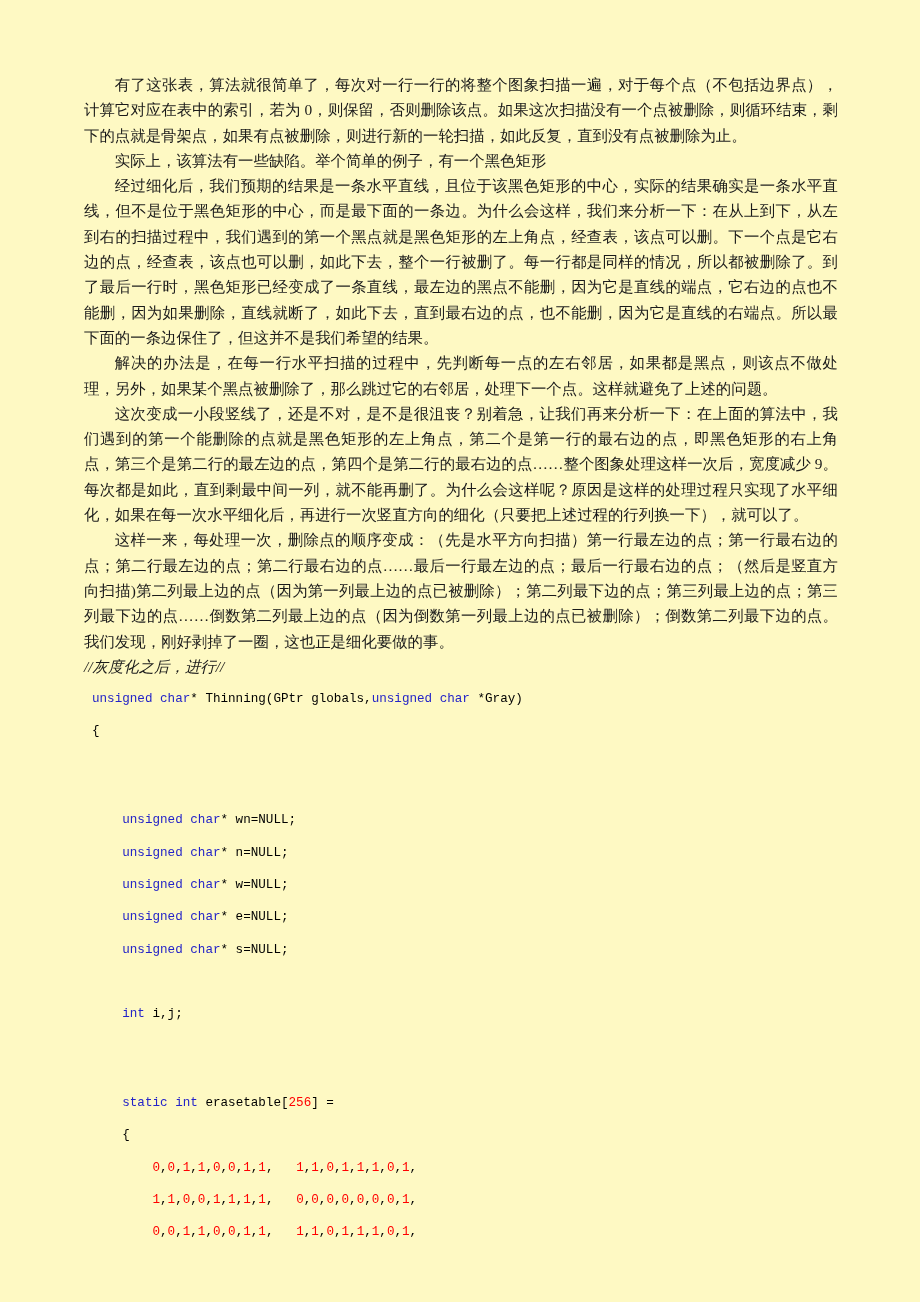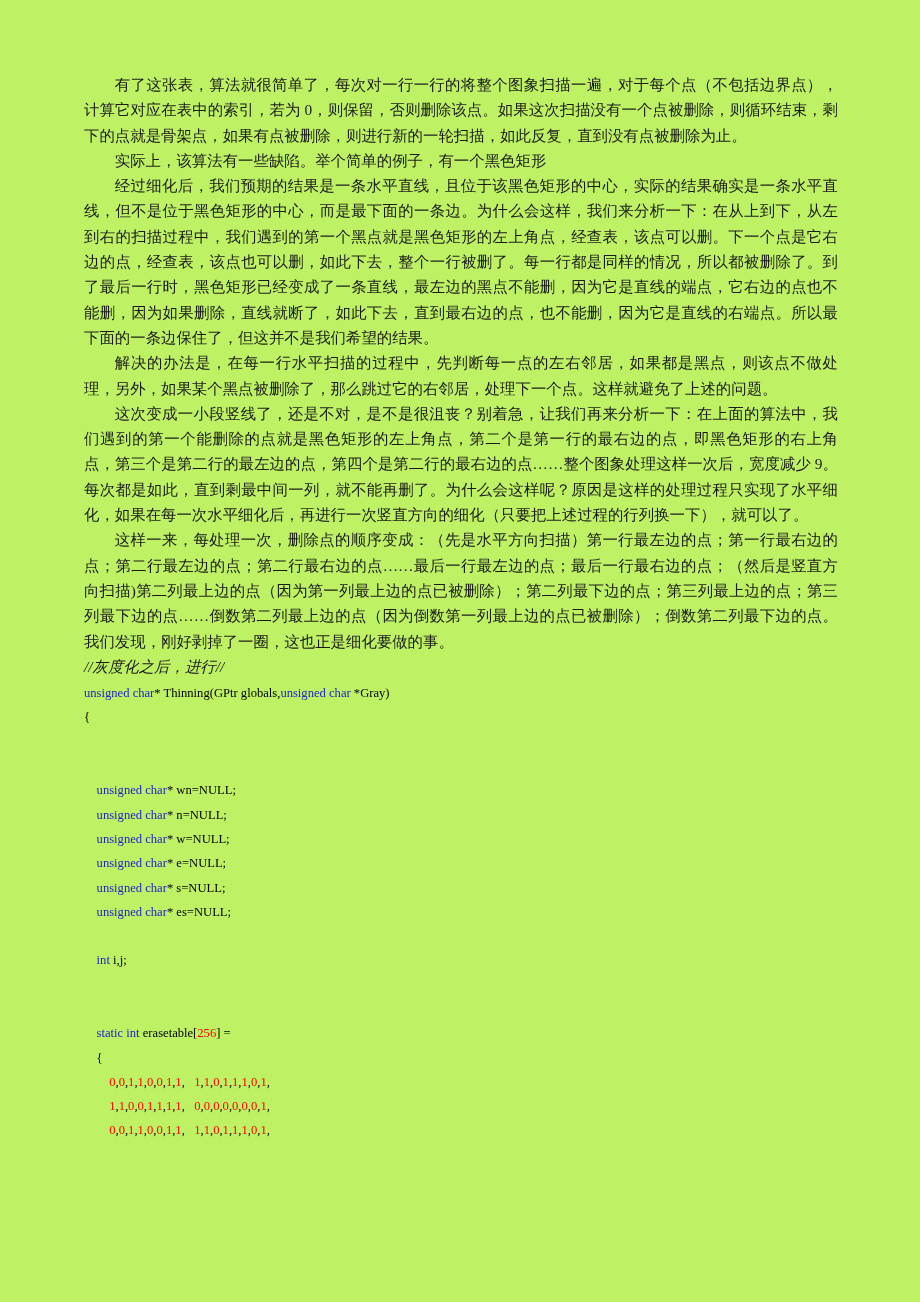--- a/index.html
+++ b/index.html
@@ -11,21 +11,21 @@
     width: 920px;
     height: 1302px;
     font-family: "Liberation Serif", "DejaVu Serif", serif;
     color: #000000;
     overflow: hidden;
   }
   .page {
     position: relative;
     width: 920px;
     height: 1302px;
-    background: #bef264;
+    background: #fef9c3;
     box-sizing: border-box;
     padding: 72px 82px 0 84px;
   }
   .prose {
     font-size: 15.4px;
     line-height: 25.3px;
     text-align: justify;
     text-justify: inter-ideograph;
     letter-spacing: 0.02px;
     color: #1a1a1a;
@@ -36,26 +36,26 @@
   }
   .comment-line {
     font-size: 15.4px;
     line-height: 25.3px;
     color: #1a1a1a;
     text-indent: 0;
     margin: 0;
     font-style: italic;
   }
   .code {
-    font-family: Liberation Serif, serif;
+    font-family: Liberation Mono, monospace;
     font-size: 12.6px;
     line-height: 24.3px;
     color: #000000;
     white-space: pre;
-    margin: 0;
+    margin: 8px;
   }
   .code .kw { color: #2323c8; }
   .code .num { color: #ff0000; }
   .code .pun { color: #000000; }
   .code-block { margin-top: 2px; }
   .blank { height: 24.3px; }
 </style>
 </head>
 <body>
 
@@ -75,21 +75,20 @@
   <div class="code-block">
       <div class="code"><span class="kw">unsigned</span><span class="pun"> </span><span class="kw">char</span><span class="pun">* Thinning(GPtr globals,</span><span class="kw">unsigned</span><span class="pun"> </span><span class="kw">char</span><span class="pun"> *Gray)</span></div>
       <div class="code"><span class="pun">{</span></div>
       <div class="blank"></div>
       <div class="blank"></div>
       <div class="code">    <span class="kw">unsigned</span><span class="pun"> </span><span class="kw">char</span><span class="pun">* wn=NULL;</span></div>
       <div class="code">    <span class="kw">unsigned</span><span class="pun"> </span><span class="kw">char</span><span class="pun">* n=NULL;</span></div>
       <div class="code">    <span class="kw">unsigned</span><span class="pun"> </span><span class="kw">char</span><span class="pun">* w=NULL;</span></div>
       <div class="code">    <span class="kw">unsigned</span><span class="pun"> </span><span class="kw">char</span><span class="pun">* e=NULL;</span></div>
       <div class="code">    <span class="kw">unsigned</span><span class="pun"> </span><span class="kw">char</span><span class="pun">* s=NULL;</span></div>
-      <div class="code">    <span class="kw">unsigned</span><span class="pun"> </span><span class="kw">char</span><span class="pun">* es=NULL;</span></div>
       <div class="blank"></div>
       <div class="code">    <span class="kw">int</span><span class="pun"> i,j;</span></div>
       <div class="blank"></div>
       <div class="blank"></div>
       <div class="code">    <span class="kw">static</span><span class="pun"> </span><span class="kw">int</span><span class="pun"> erasetable[</span><span class="num">256</span><span class="pun">] =</span></div>
       <div class="code">    <span class="pun">{</span></div>
       <div class="code">        <span class="num">0</span><span class="pun">,</span><span class="num">0</span><span class="pun">,</span><span class="num">1</span><span class="pun">,</span><span class="num">1</span><span class="pun">,</span><span class="num">0</span><span class="pun">,</span><span class="num">0</span><span class="pun">,</span><span class="num">1</span><span class="pun">,</span><span class="num">1</span><span class="pun">,   </span><span class="num">1</span><span class="pun">,</span><span class="num">1</span><span class="pun">,</span><span class="num">0</span><span class="pun">,</span><span class="num">1</span><span class="pun">,</span><span class="num">1</span><span class="pun">,</span><span class="num">1</span><span class="pun">,</span><span class="num">0</span><span class="pun">,</span><span class="num">1</span><span class="pun">,</span></div>
       <div class="code">        <span class="num">1</span><span class="pun">,</span><span class="num">1</span><span class="pun">,</span><span class="num">0</span><span class="pun">,</span><span class="num">0</span><span class="pun">,</span><span class="num">1</span><span class="pun">,</span><span class="num">1</span><span class="pun">,</span><span class="num">1</span><span class="pun">,</span><span class="num">1</span><span class="pun">,   </span><span class="num">0</span><span class="pun">,</span><span class="num">0</span><span class="pun">,</span><span class="num">0</span><span class="pun">,</span><span class="num">0</span><span class="pun">,</span><span class="num">0</span><span class="pun">,</span><span class="num">0</span><span class="pun">,</span><span class="num">0</span><span class="pun">,</span><span class="num">1</span><span class="pun">,</span></div>
       <div class="code">        <span class="num">0</span><span class="pun">,</span><span class="num">0</span><span class="pun">,</span><span class="num">1</span><span class="pun">,</span><span class="num">1</span><span class="pun">,</span><span class="num">0</span><span class="pun">,</span><span class="num">0</span><span class="pun">,</span><span class="num">1</span><span class="pun">,</span><span class="num">1</span><span class="pun">,   </span><span class="num">1</span><span class="pun">,</span><span class="num">1</span><span class="pun">,</span><span class="num">0</span><span class="pun">,</span><span class="num">1</span><span class="pun">,</span><span class="num">1</span><span class="pun">,</span><span class="num">1</span><span class="pun">,</span><span class="num">0</span><span class="pun">,</span><span class="num">1</span><span class="pun">,</span></div>
     </div>

